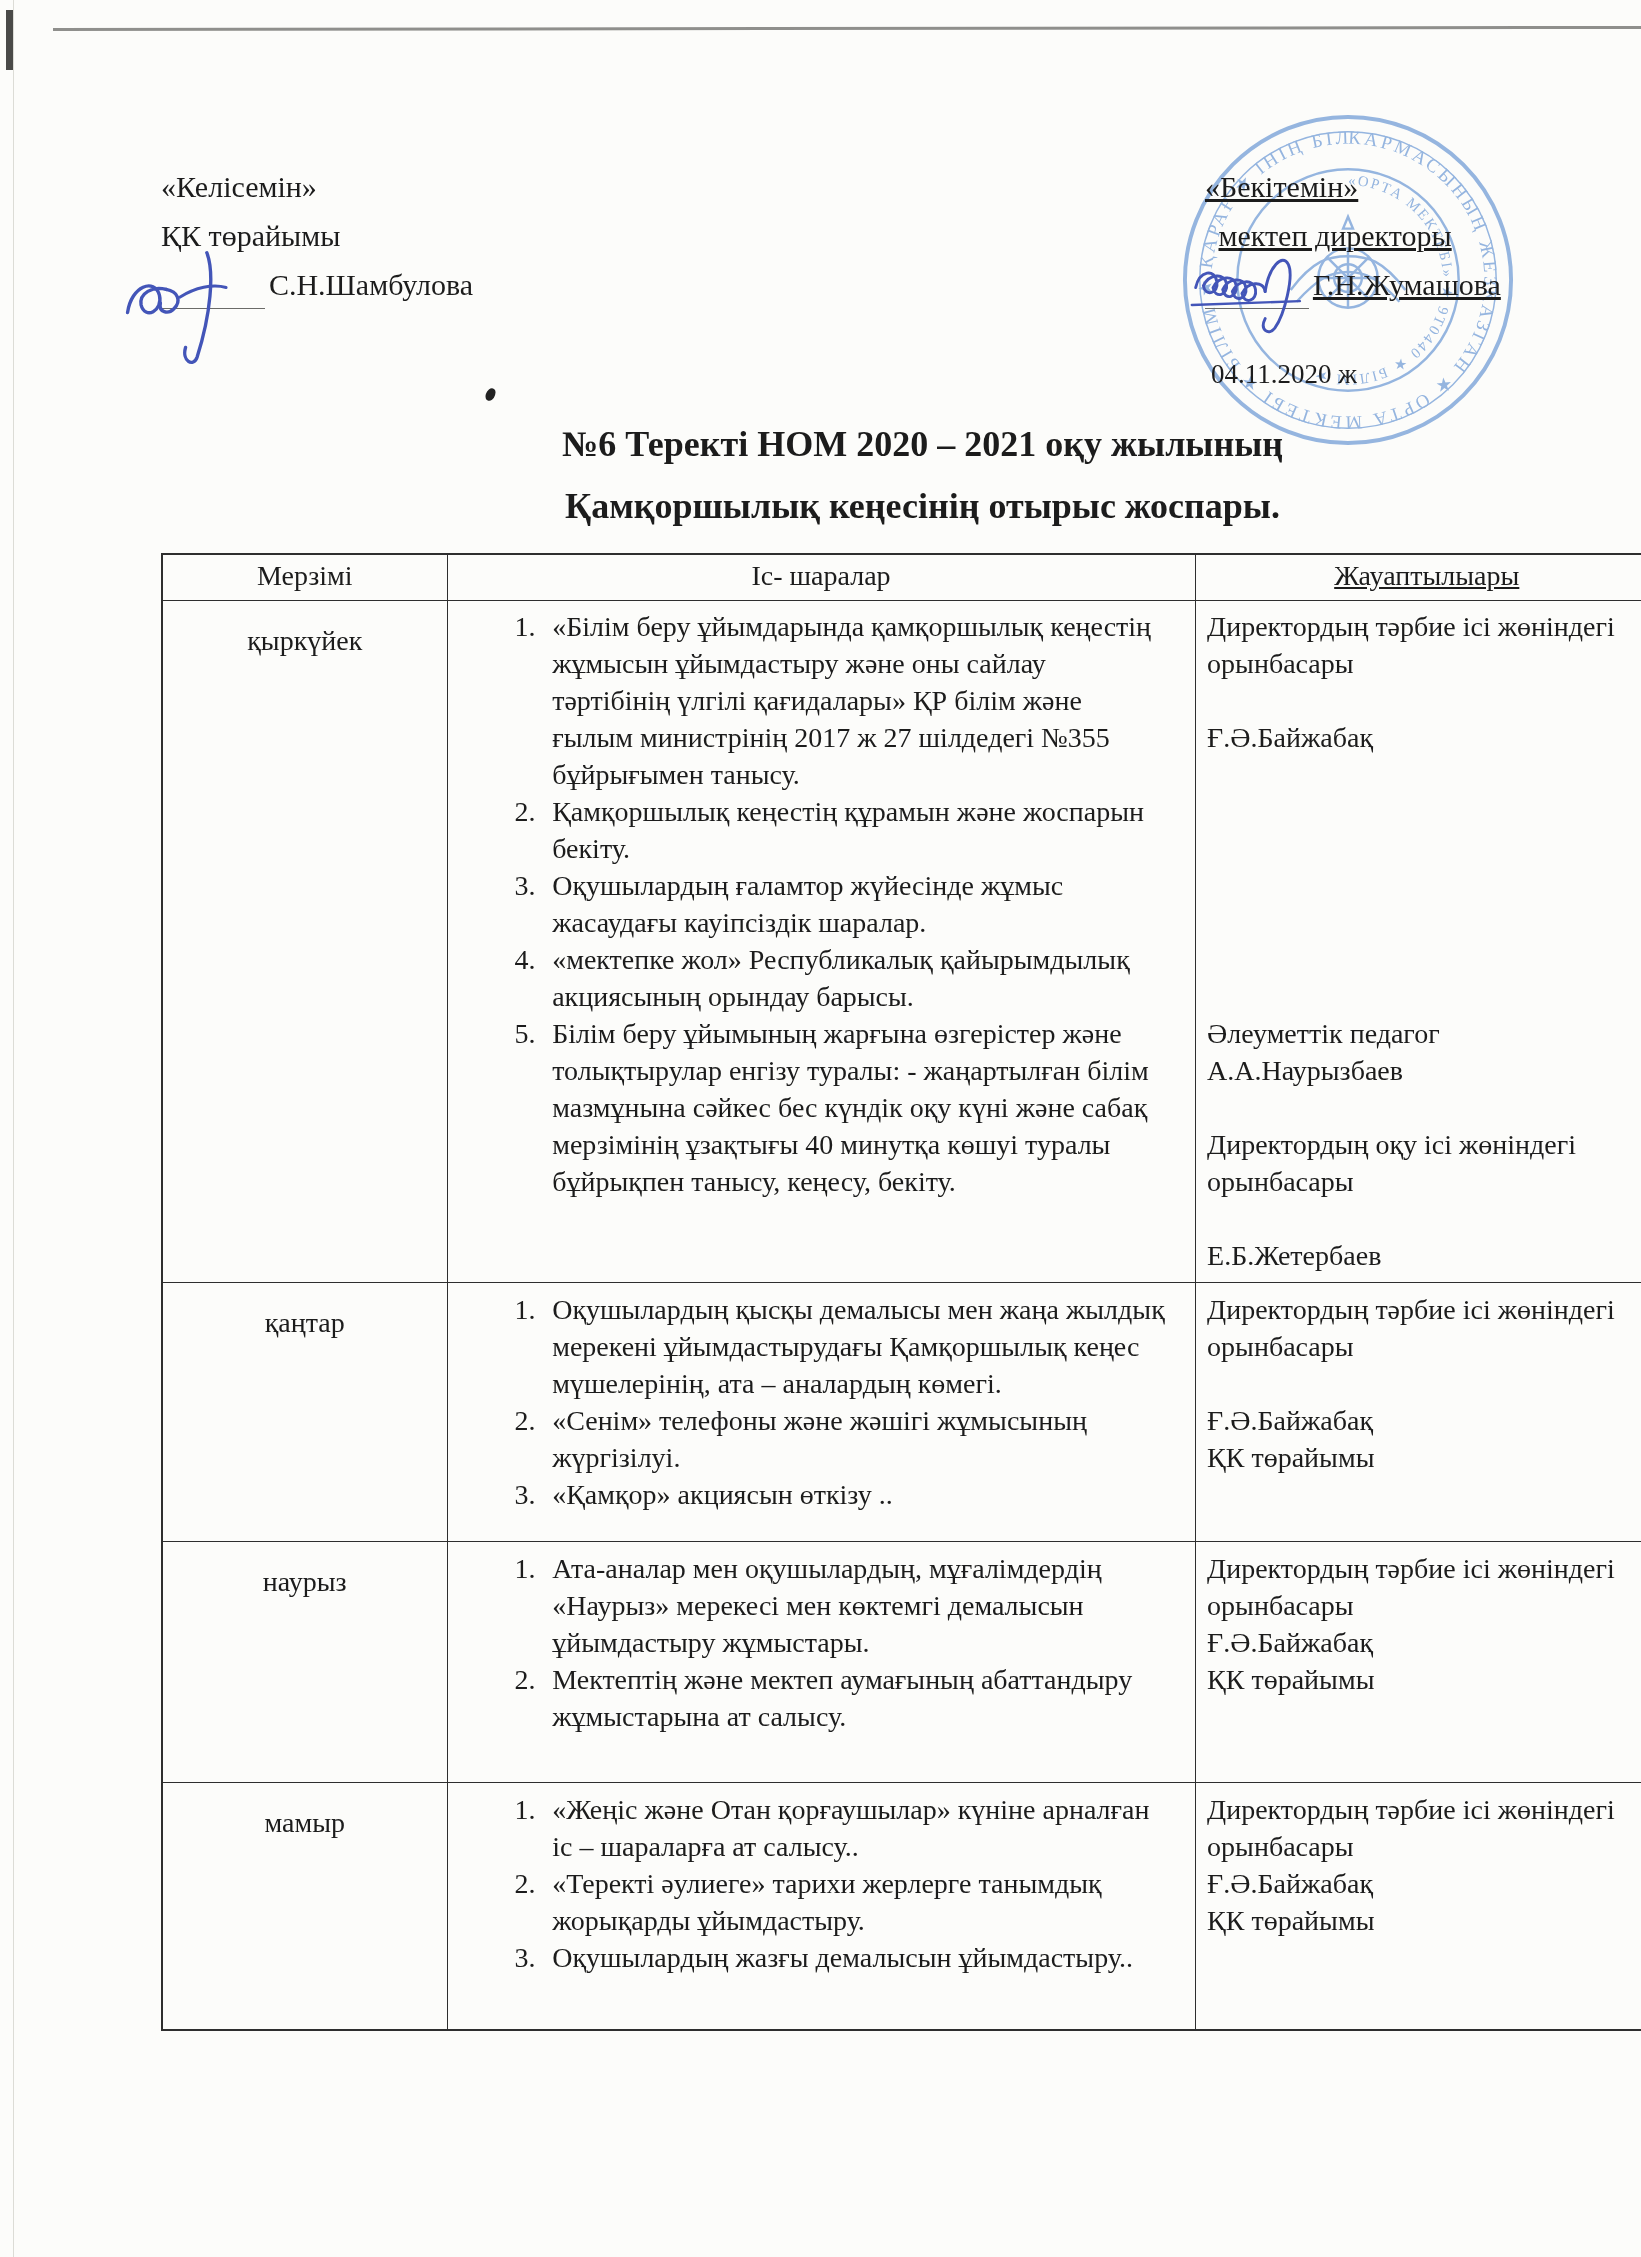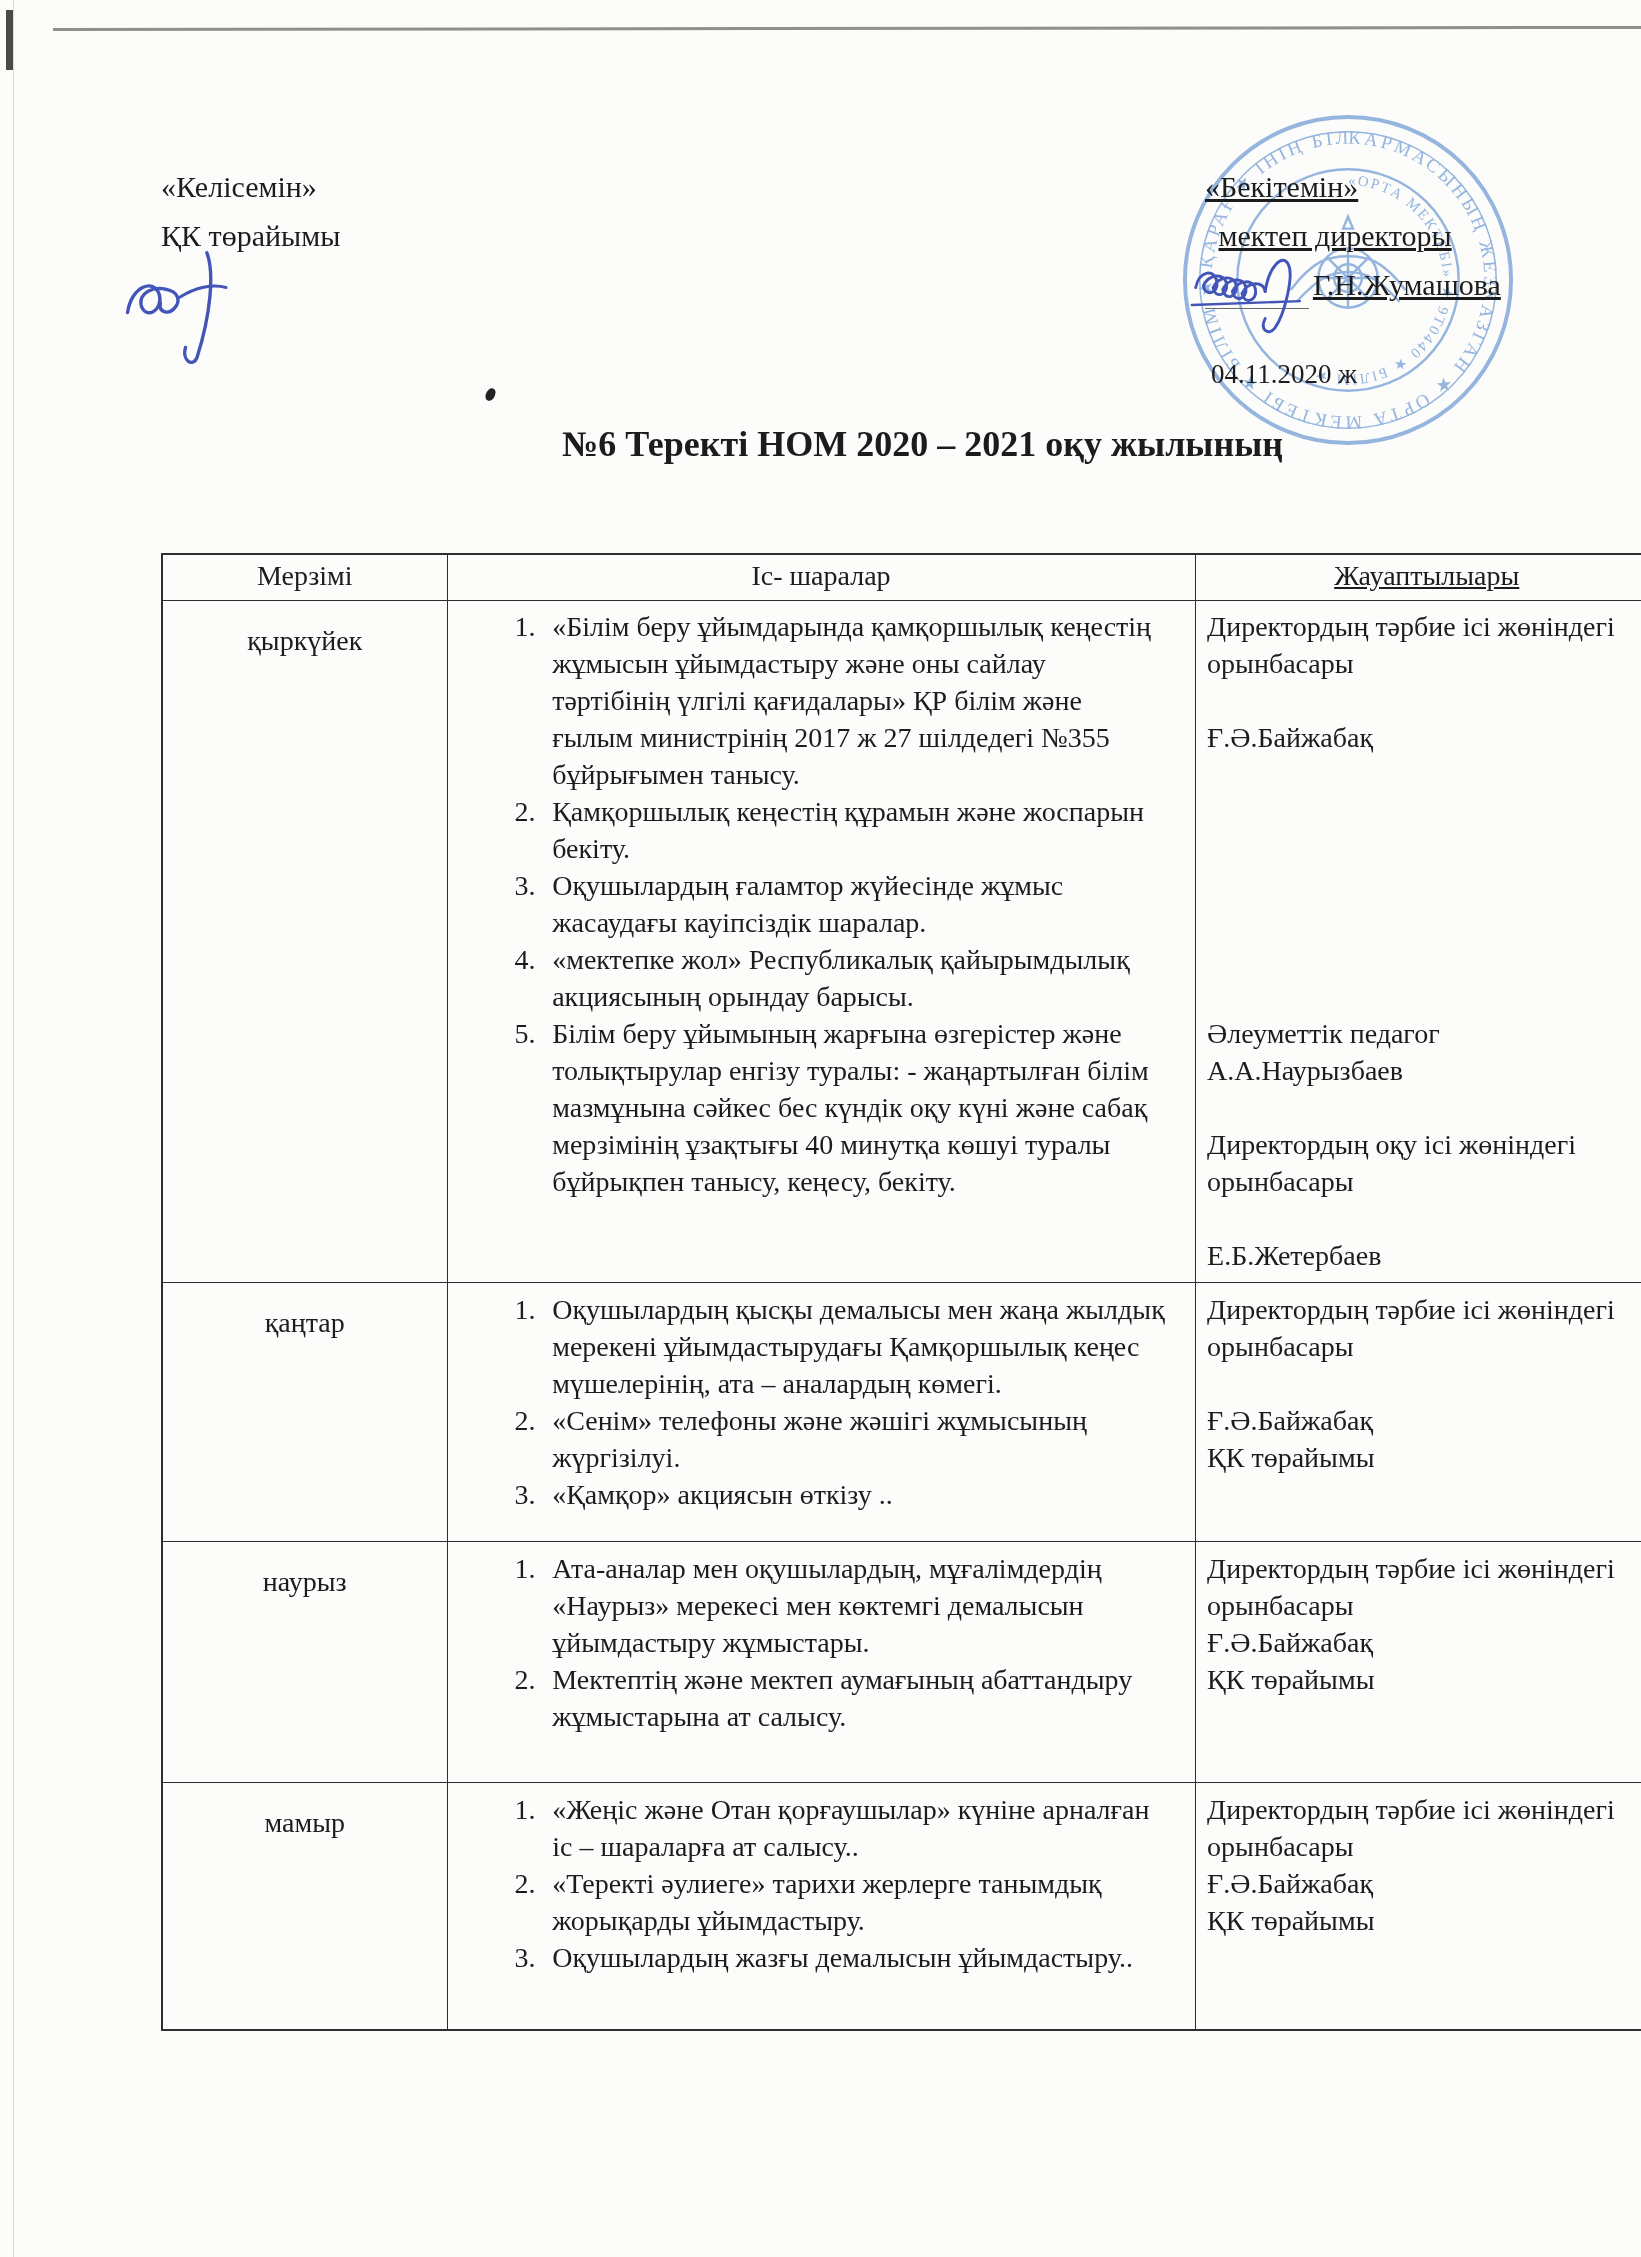--- a/index.html
+++ b/index.html
@@ -93,20 +93,21 @@
       <textPath href="#ringOuter">КАРМАСЫНЫҢ ЖЕЗКАЗГАН ★ ОРТА МЕКТЕБІ ★ БІЛІМ ★ ҚАРАҒ ★ ІНІҢ БІЛІМ ★</textPath>
     </text>
     <text font-size="15" letter-spacing="2" fill="#7fa6da" font-family="Liberation Serif, serif">
       <textPath href="#ringInner">«ОРТА МЕКТЕБІ» ★ 9Т0440 ★ БІЛІМ ★</textPath>
     </text>
   </svg>
 
   <div class="approval approval-left">
     <p>«Келісемін»</p>
     <p>ҚК төрайымы</p>
+    <p><span class="sig-line"></span><span>С.Н.Шамбулова</span></p>
   </div>
 
   <svg class="handsig" style="left:114px;top:239px;width:203px;height:126px" viewBox="0 0 210 130">
     <path stroke-width="3.5" d="M14,76 C18,48 42,40 47,58 C51,74 32,84 28,68 C26,56 40,48 54,52"></path>
     <path stroke-width="3.5" d="M54,52 C66,54 70,64 62,72 C56,78 46,76 48,66"></path>
     <path stroke-width="3.5" d="M96,14 C104,34 100,78 86,122 C82,133 70,126 74,112"></path>
     <path stroke-width="3" d="M68,60 C84,50 102,46 116,50"></path>
   </svg>
 
   <div class="approval approval-right">
@@ -117,20 +118,21 @@
   <p class="approve-date">04.11.2020 ж</p>
 
   <svg class="handsig" style="left:1186px;top:243px;width:222px;height:97px" viewBox="0 0 230 100">
     <path stroke-width="3" d="M10,46 C14,28 30,26 32,40 C34,52 20,56 18,44 C24,32 40,30 42,42 C44,54 30,58 28,46 C34,34 50,32 52,44 C54,56 40,60 38,48 C44,36 60,34 62,46 C64,58 50,62 48,50 C54,38 70,36 72,48 C74,60 60,64 58,52 C64,40 80,38 82,50"></path>
     <path stroke-width="3" d="M82,50 C86,24 100,10 106,22 C112,34 102,74 92,88 C86,96 76,90 82,78"></path>
     <path stroke-width="2.5" d="M6,64 L118,60"></path>
   </svg>
 
   <h1 class="doc-title">
     <span>№6 Теректі НОМ 2020 – 2021 оқу жылының</span><br>
+    <span>Қамқоршылық кеңесінің отырыс жоспары.</span>
   </h1>
 
   <table class="plan">
     <colgroup>
       <col class="c-period">
         <col class="c-activities">
         <col class="c-responsible">
     </colgroup>
     <thead>
       <tr>

